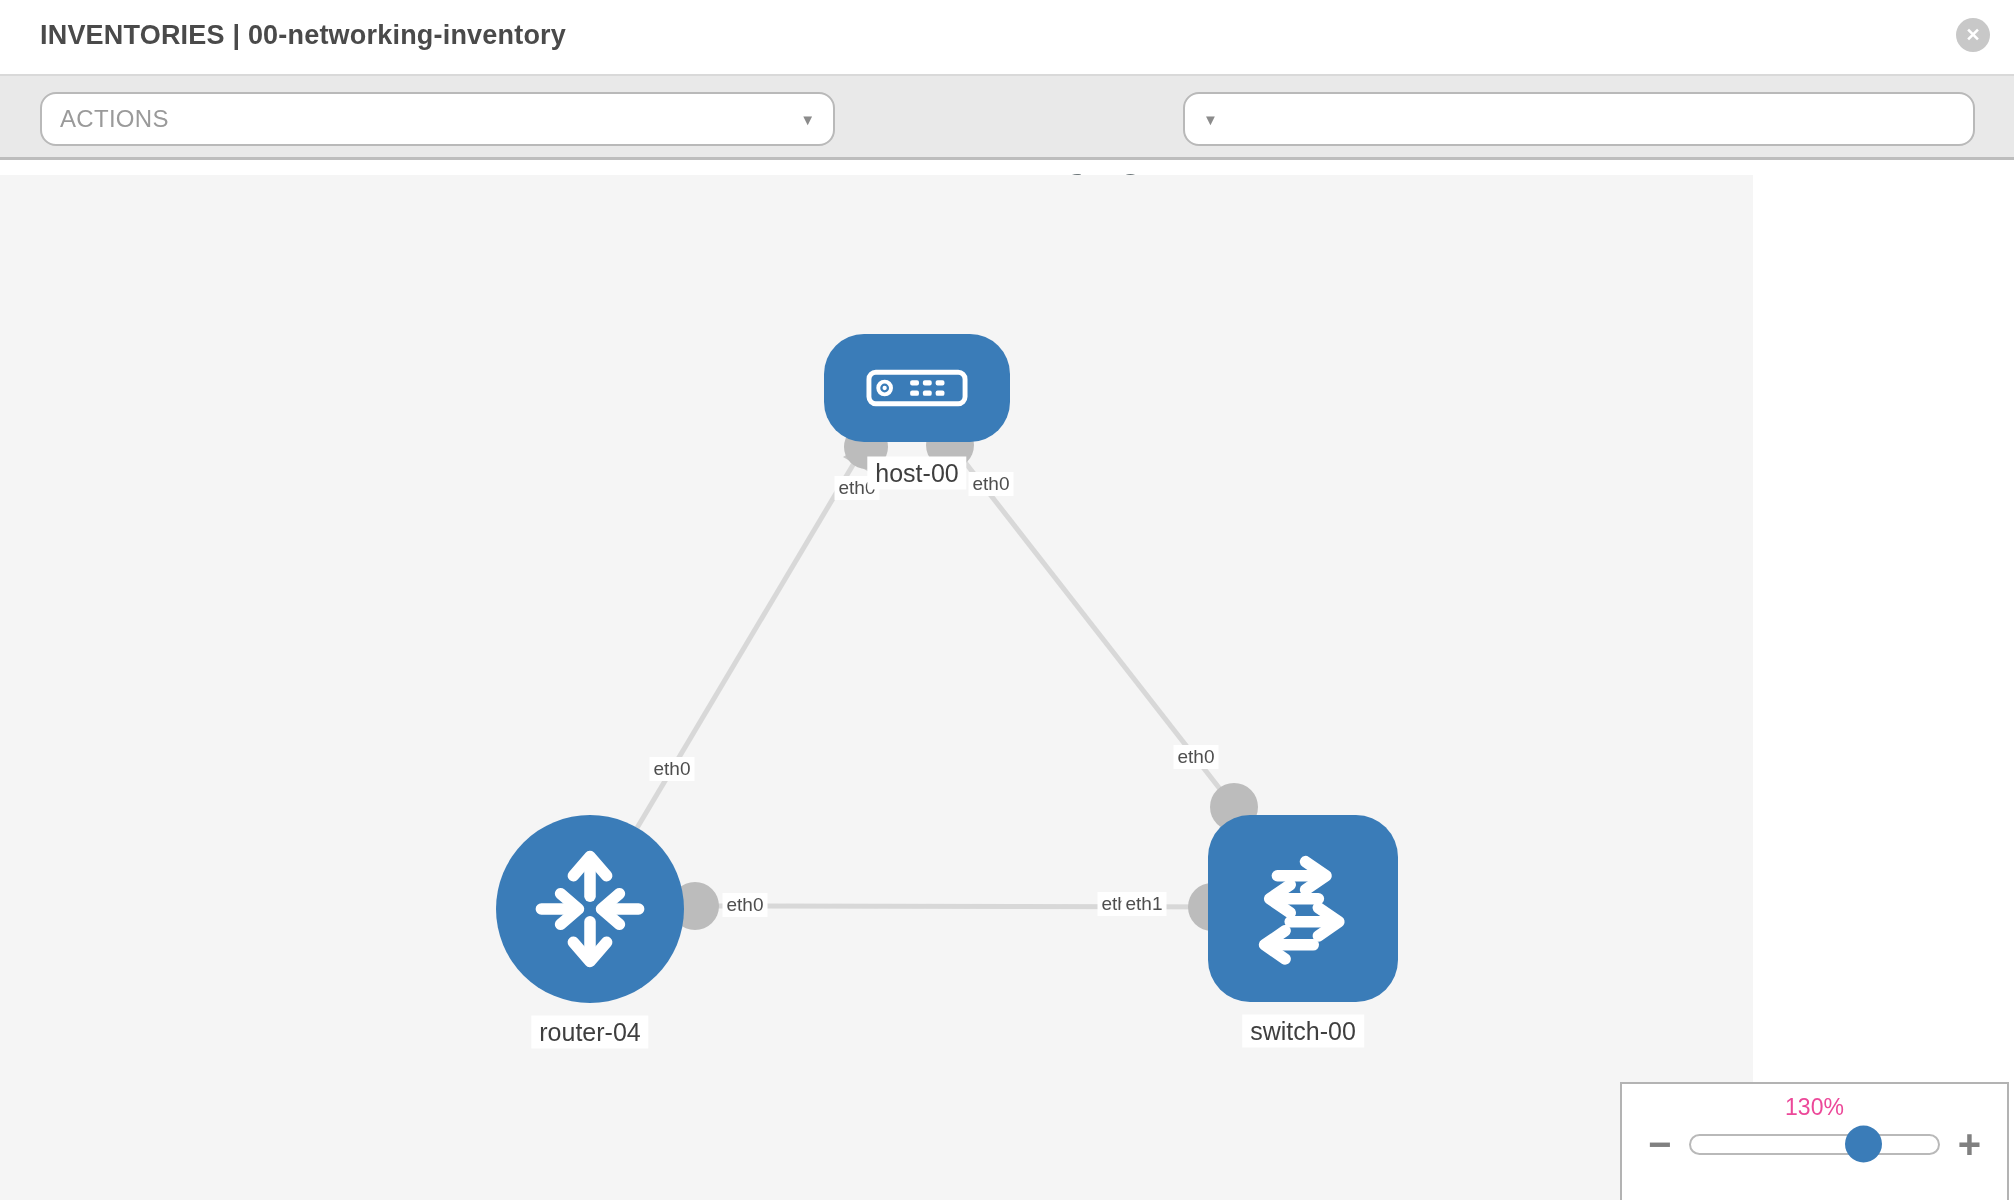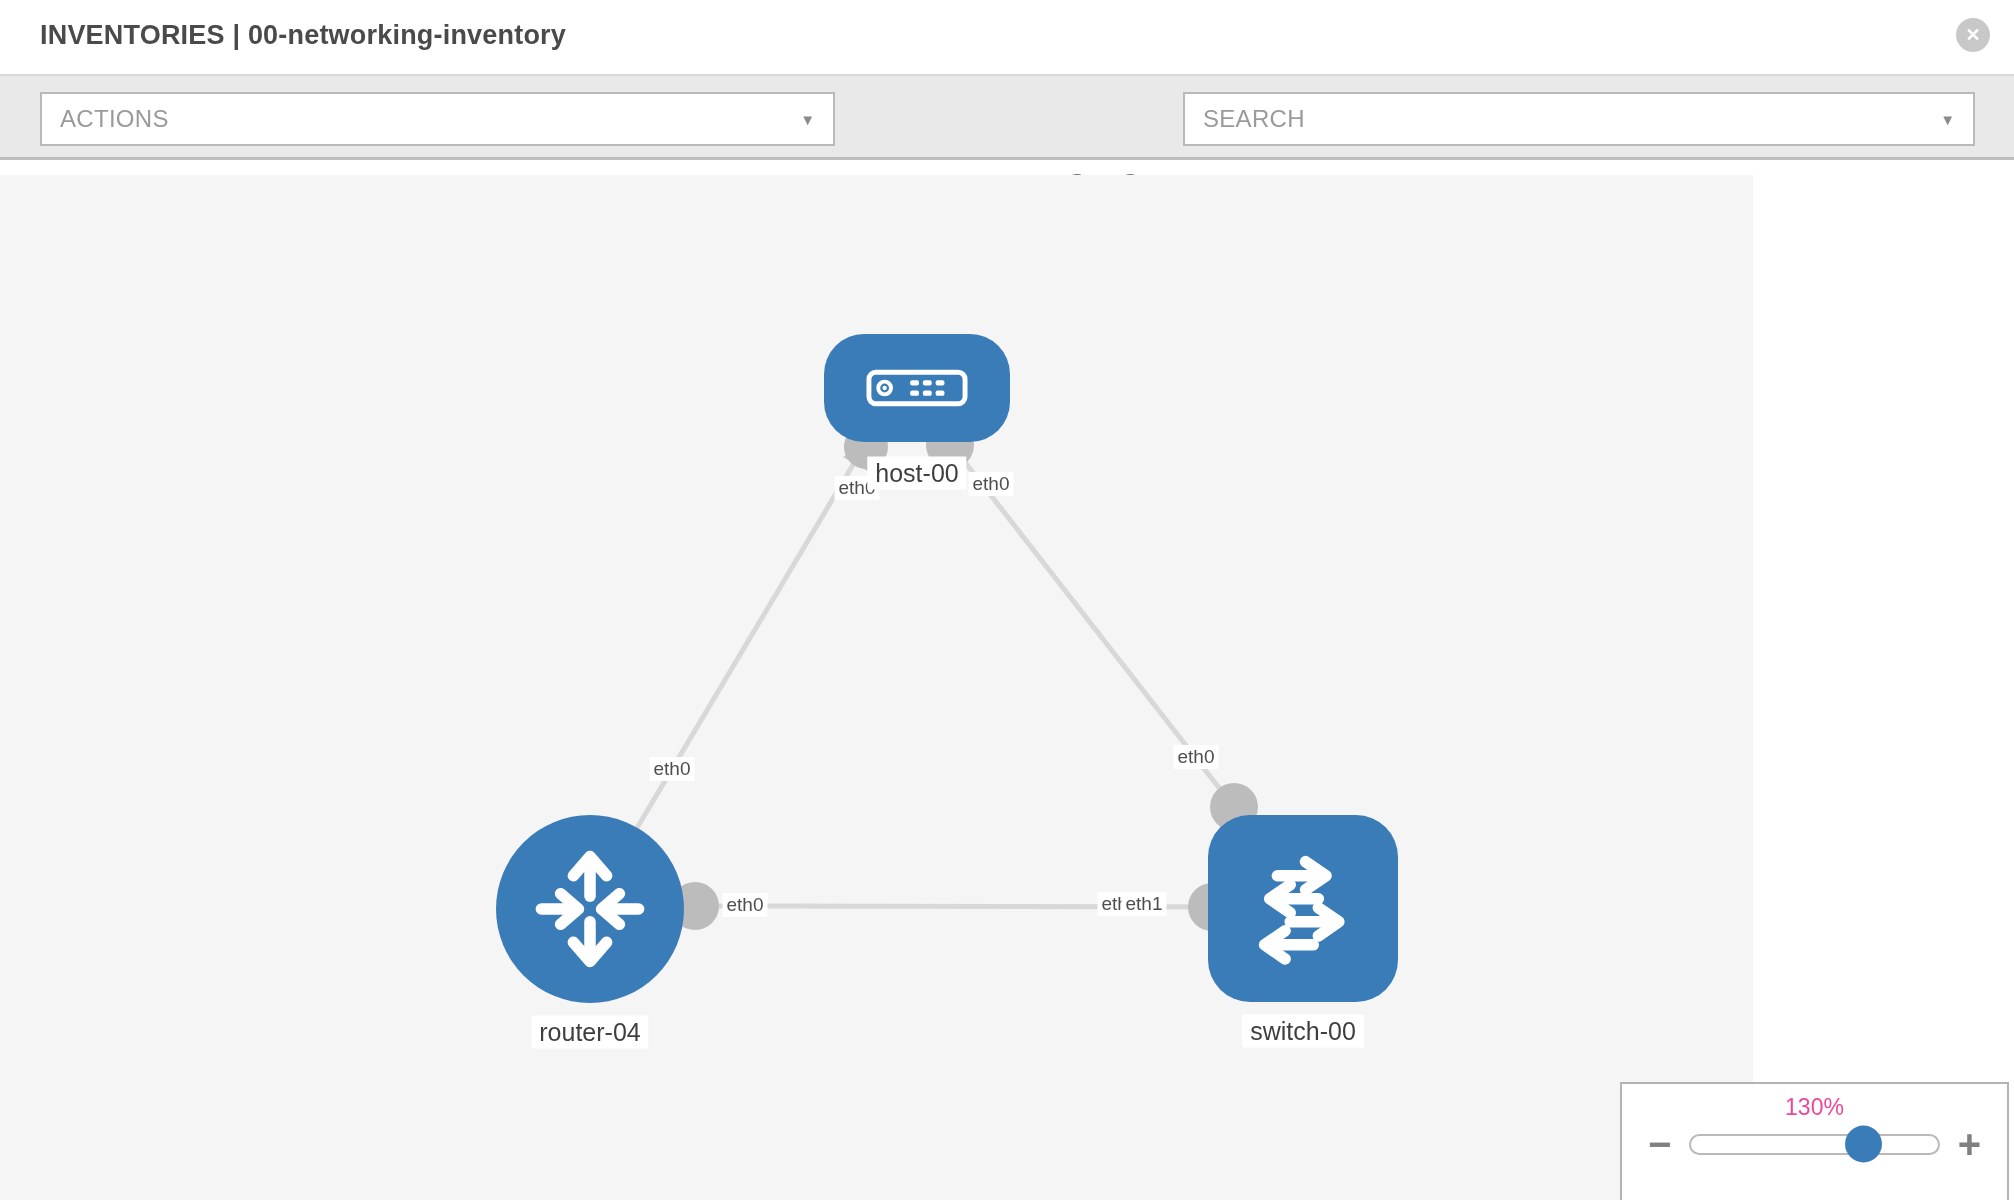--- a/index.html
+++ b/index.html
@@ -13,21 +13,21 @@
     font-weight:bold; color:#4a4a4a; letter-spacing:0.2px; }
   .close-btn { position:absolute; right:24px; top:18px; width:34px; height:34px;
     border-radius:50%; background:#c8c8c8; color:#ffffff; font-size:18px;
     font-weight:bold; display:flex; align-items:center; justify-content:center;
     cursor:pointer; }
 
   
   .toolbar { position:relative; width:100%; height:84px; background:#e9e9e9;
     border-bottom:3px solid #bdbdbd; }
   .dropdown { position:absolute; top:16px; height:54px; background:#ffffff;
-    border:2px solid #b9b9b9; border-radius:0; display:flex;
+    border:2px solid #b9b9b9; border-radius:16px; display:flex;
     align-items:center; padding:0 18px; cursor:pointer; }
   .dropdown .dd-label { font-size:24px; color:#9a9a9a; letter-spacing:0.3px; flex:1; }
   .dropdown .chev { font-size:15px; color:#8b8b8b; }
   .dd-actions { left:40px; width:795px; }
   .dd-search { left:1183px; width:792px; }
   .tool-icon { position:absolute; top:98px; width:36px; height:36px; cursor:pointer; }
   .tool-icon svg { width:100%; height:100%; fill:#6f797c; }
 
   
   .canvas { position:absolute; left:0; top:175px; width:1753px; height:1041px;
@@ -97,21 +97,20 @@
   </div>
   <div class="tool-icon" style="left:1118px;">
     <svg viewBox="0 0 512 512">
       <g transform="scale(-1,1) translate(-512,0)">
         <path d="M512 176.001C512 273.203 433.202 352 336 352c-11.22 0-22.19-1.062-32.827-3.069l-24.012 27.014A23.999 23.999 0 0 1 261.223 384H224v40c0 13.255-10.745 24-24 24h-40v40c0 13.255-10.745 24-24 24H24c-13.255 0-24-10.745-24-24v-78.059c0-6.365 2.529-12.47 7.029-16.971l161.802-161.802C163.108 213.814 160 195.271 160 176 160 78.798 238.797.001 335.999 0 433.488-.001 512 78.511 512 176.001zM336 128c0 26.51 21.49 48 48 48s48-21.49 48-48-21.49-48-48-48-48 21.49-48 48z"></path>
       </g>
     </svg>
   </div>
 
   <div class="dropdown dd-search">
-    <span class="dd-label">SEARCH</span>
     <span class="chev">▼</span>
   </div>
 </div>
 
 <div class="canvas">
 
   <svg class="links-svg">
 
     <line x1="590" y1="732" x2="866" y2="268" stroke="#d8d8d8" stroke-width="5"></line>
     <line x1="950" y1="268" x2="1234" y2="632" stroke="#d8d8d8" stroke-width="5"></line>

